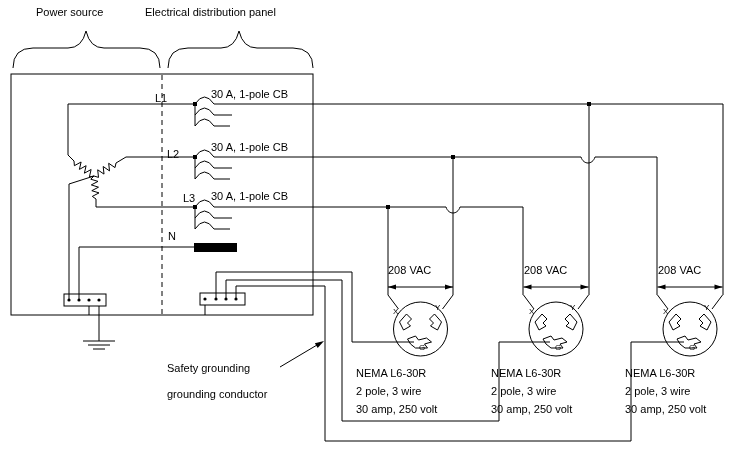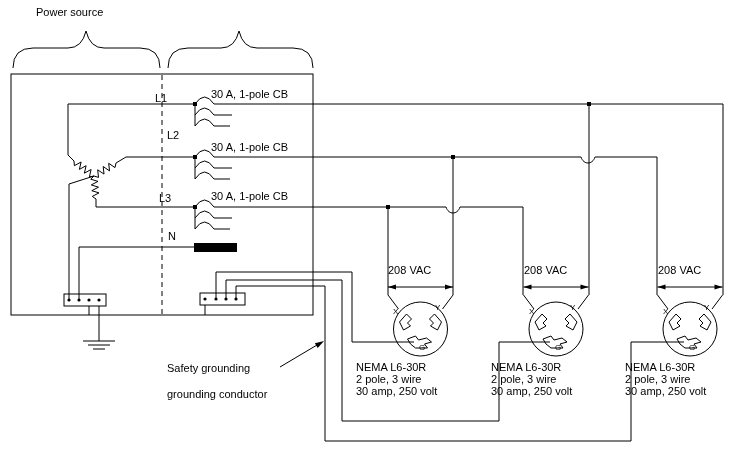--- a/index.html
+++ b/index.html
@@ -2,21 +2,21 @@
 <html><head>
 <meta charset="utf-8">
 <style>
   html,body{margin:0;padding:0;background:#fff;}
   .canvas{position:relative;width:745px;height:453px;background:#ffffff;
           font-family:"Liberation Sans",sans-serif;color:#000;overflow:hidden;}
   .canvas svg{position:absolute;left:0;top:0;}
   .lbl{position:absolute;font-size:11px;line-height:12px;white-space:nowrap;color:#000;}
   .ctr{text-align:left;}
   .tiny{font-size:8px;line-height:8px;}
-  .stack div{white-space:nowrap;}
+  .stack div{white-space:nowrap;margin-top:6px;}
 </style>
 </head>
 <body>
 
 <div class="canvas">
 
 <svg width="745" height="453" viewBox="0 0 745 453" stroke="#000" stroke-width="1" fill="none">
 
   <defs>
 
@@ -124,26 +124,27 @@
   <use href="#receptacle" x="135.5"></use>
   <use href="#receptacle" x="269.5"></use>
 
   <g>
     <line x1="280" y1="367" x2="317" y2="345"></line>
     <polygon points="324,341 317.7,348 314.9,343.2" fill="#000" stroke="none"></polygon>
   </g>
 </svg>
 
 <div class="lbl ctr" style="left:36px;top:6px;width:100px">Power source</div>
+<div class="lbl ctr" style="left:145px;top:6px;width:170px">Electrical distribution panel</div>
 
 <div class="lbl" style="left:155px;top:92px">L1</div>
 <div class="lbl" style="left:211px;top:88px">30 A, 1-pole CB</div>
-<div class="lbl" style="left:167px;top:129px">L2</div>
+<div class="lbl" style="left:167px;top:148px">L2</div>
 <div class="lbl" style="left:211px;top:141px">30 A, 1-pole CB</div>
-<div class="lbl" style="left:159px;top:192px">L3</div>
+<div class="lbl" style="left:183px;top:192px">L3</div>
 <div class="lbl" style="left:211px;top:190px">30 A, 1-pole CB</div>
 <div class="lbl" style="left:168px;top:230px">N</div>
 
 <div class="lbl ctr" style="left:388px;top:264px;width:65px">208 VAC</div>
 <div class="lbl ctr" style="left:524px;top:264px;width:65px">208 VAC</div>
 <div class="lbl ctr" style="left:658px;top:264px;width:65px">208 VAC</div>
 
 <div class="lbl tiny" style="left:393px;top:308px">X</div>
 <div class="lbl tiny" style="left:435px;top:304px">Y</div>
 <div class="lbl tiny" style="left:419px;top:344px">G</div>

